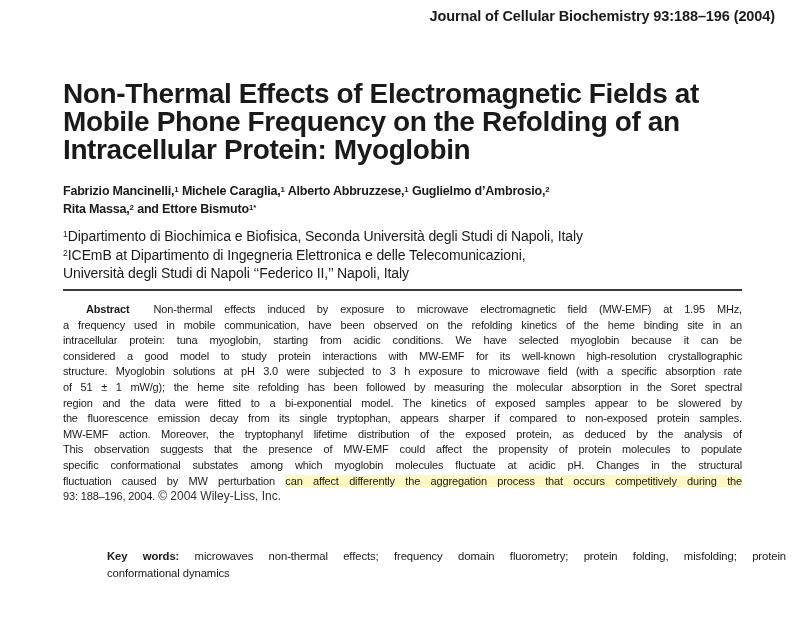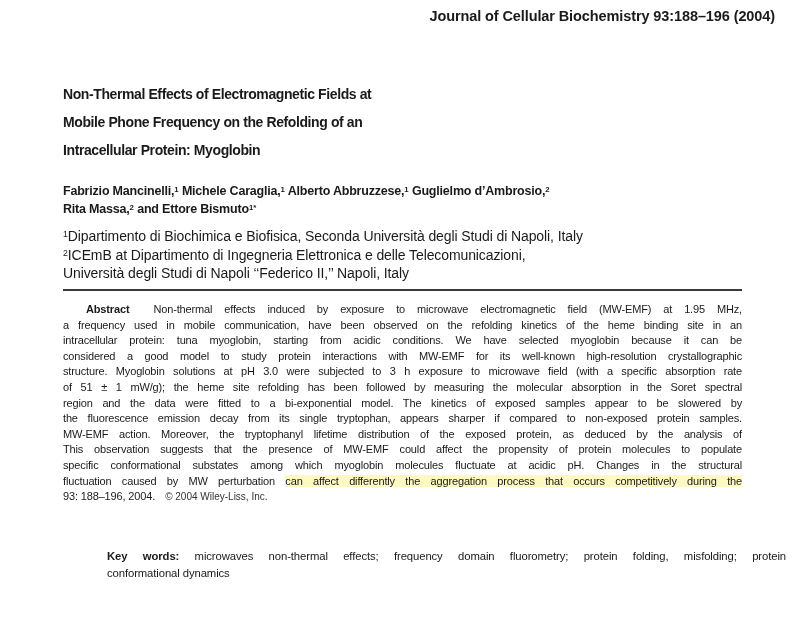--- a/index.html
+++ b/index.html
@@ -22,21 +22,21 @@
     right: 25px;
     font-size: 14.5px;
     font-weight: bold;
     letter-spacing: -0.1px;
   }
   .title-block {
     position: absolute;
     left: 63px;
     top: 80px;
     width: 640px;
-    font-size: 14px;
+    font-size: 28px;
     font-weight: bold;
     line-height: 28px;
     letter-spacing: -0.4px;
   }
   .authors-block {
     position: absolute;
     left: 63px;
     top: 183px;
     width: 660px;
     font-size: 12.5px;
@@ -101,23 +101,23 @@
   .b { font-weight: bold; }
   .label { font-weight: bold; margin-right: 24px; }
   .sup {
     font-size: 62%;
     position: relative;
     top: -0.45em;
     letter-spacing: 0;
   }
   .hl { background: #fef9c3; }
   .sm {
-    font-size: 10px;
+    font-size: 12px;
     color: #333333;
-    margin-left: 10px;
+    margin-left: 3px;
     letter-spacing: 0;
   }
 </style>
 </head>
 <body>
 
 <div class="page">
 
   <div class="journal-header">Journal of Cellular Biochemistry 93:188–196 (2004)</div>
 

